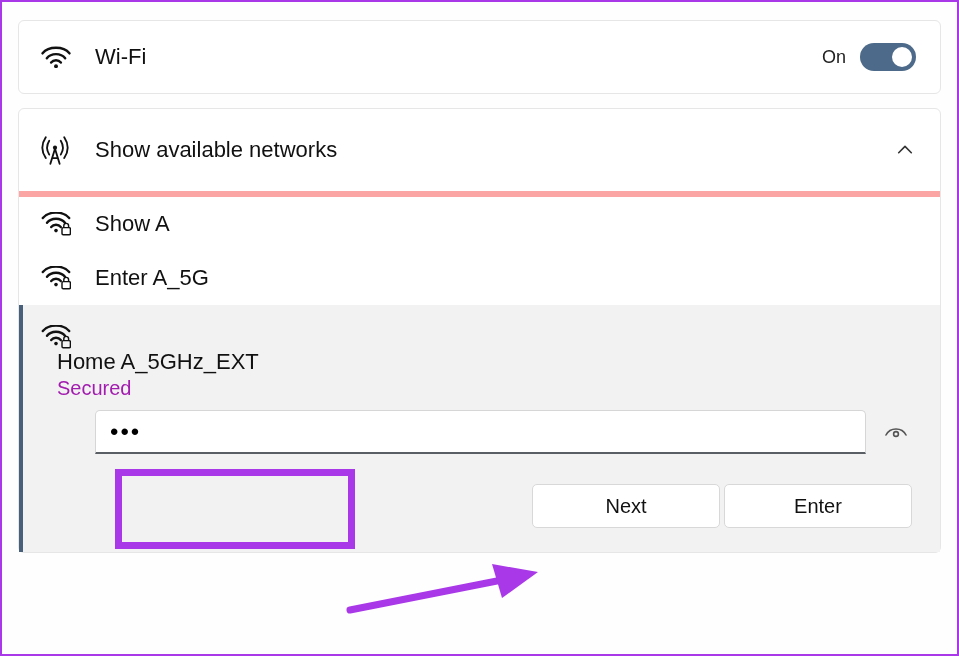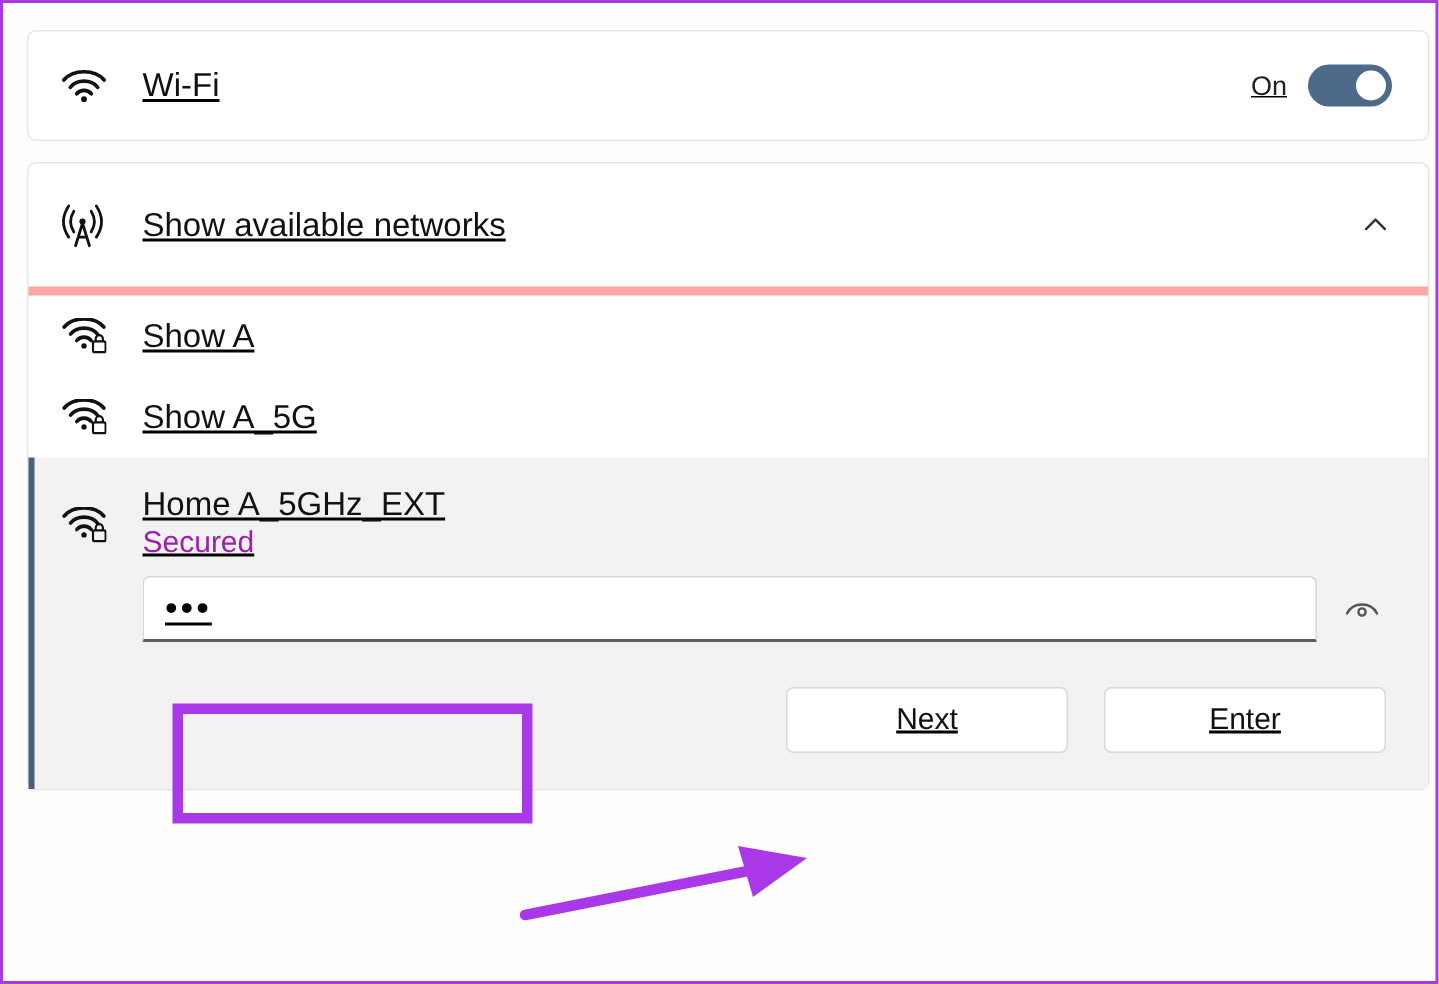--- a/index.html
+++ b/index.html
@@ -6,22 +6,21 @@
     body {
       font-family: 'Segoe UI', -apple-system, BlinkMacSystemFont, sans-serif;
       background: #fffeff;
       width: 959px;
       height: 656px;
       border: 2px solid #a938e8;
       overflow: hidden;
       position: relative;
     }
     .panel {
-      margin: 18px 4px 0 16px;
-      text-decoration: underline;
+      margin: 18px 16px 0 16px;
     }
     .card {
       background: #fff;
       border: 1px solid #e6e6e6;
       border-radius: 6px;
     }
     .wifi-header {
       display: flex;
       align-items: center;
       padding: 22px 24px 22px 22px;
@@ -103,21 +102,22 @@
       padding-left: 16px;
     }
 
     .net-selected {
       background: #f2f2f2;
       border-left: 4px solid #49607b;
       padding: 18px 24px 24px 18px;
     }
     .net-selected .top-line {
       display: flex;
-      align-items: center;
+      align-items: flex-start;
+      flex-direction: column;
     }
     .net-selected .icon-slot {
       width: 38px;
       display: flex;
       align-items: flex-start;
       padding-top: 2px;
     }
     .net-selected .texts {
       padding-left: 16px;
       flex: 1;
@@ -171,21 +171,21 @@
       height: 36px;
       display: flex;
       align-items: center;
       justify-content: center;
       cursor: pointer;
       color: #555;
     }
 
     .btn-row {
       display: flex;
-      gap: 24px;
+      gap: 4px;
       justify-content: flex-end;
       margin-top: 30px;
       margin-right: 4px;
     }
     .btn {
       width: 188px;
       height: 44px;
       background: #fff;
       border: 1px solid #d8d8d8;
       border-radius: 5px;
@@ -267,21 +267,21 @@
       <span class="icon-slot">
         <svg width="30" height="24" viewBox="0 0 24 20">
           <path d="M1 5 C6 -1 18 -1 23 5" stroke="#111" stroke-width="2" fill="none" stroke-linecap="round"></path>
           <path d="M4.5 9 C8 4.5 16 4.5 19.5 9" stroke="#111" stroke-width="2" fill="none" stroke-linecap="round"></path>
           <path d="M8 12.5 C10 10 14 10 16 12.5" stroke="#111" stroke-width="2" fill="none" stroke-linecap="round"></path>
           <circle cx="12" cy="15.5" r="1.5" fill="#111"></circle>
           <rect x="17" y="13" width="7" height="6" rx="1" fill="#fff" stroke="#111" stroke-width="1.2"></rect>
           <path d="M18.5 13 v-1.5 a2 2 0 0 1 4 0 V13" stroke="#111" stroke-width="1.2" fill="none"></path>
         </svg>
       </span>
-      <span class="name">Show A_5G</span>
+      <span class="name">Enter A_5G</span>
     </div>
 
     <div class="net-selected">
       <div class="top-line">
         <span class="icon-slot">
           <svg width="30" height="24" viewBox="0 0 24 20">
             <path d="M1 5 C6 -1 18 -1 23 5" stroke="#111" stroke-width="2" fill="none" stroke-linecap="round"></path>
             <path d="M4.5 9 C8 4.5 16 4.5 19.5 9" stroke="#111" stroke-width="2" fill="none" stroke-linecap="round"></path>
             <path d="M8 12.5 C10 10 14 10 16 12.5" stroke="#111" stroke-width="2" fill="none" stroke-linecap="round"></path>
             <circle cx="12" cy="15.5" r="1.5" fill="#111"></circle>

